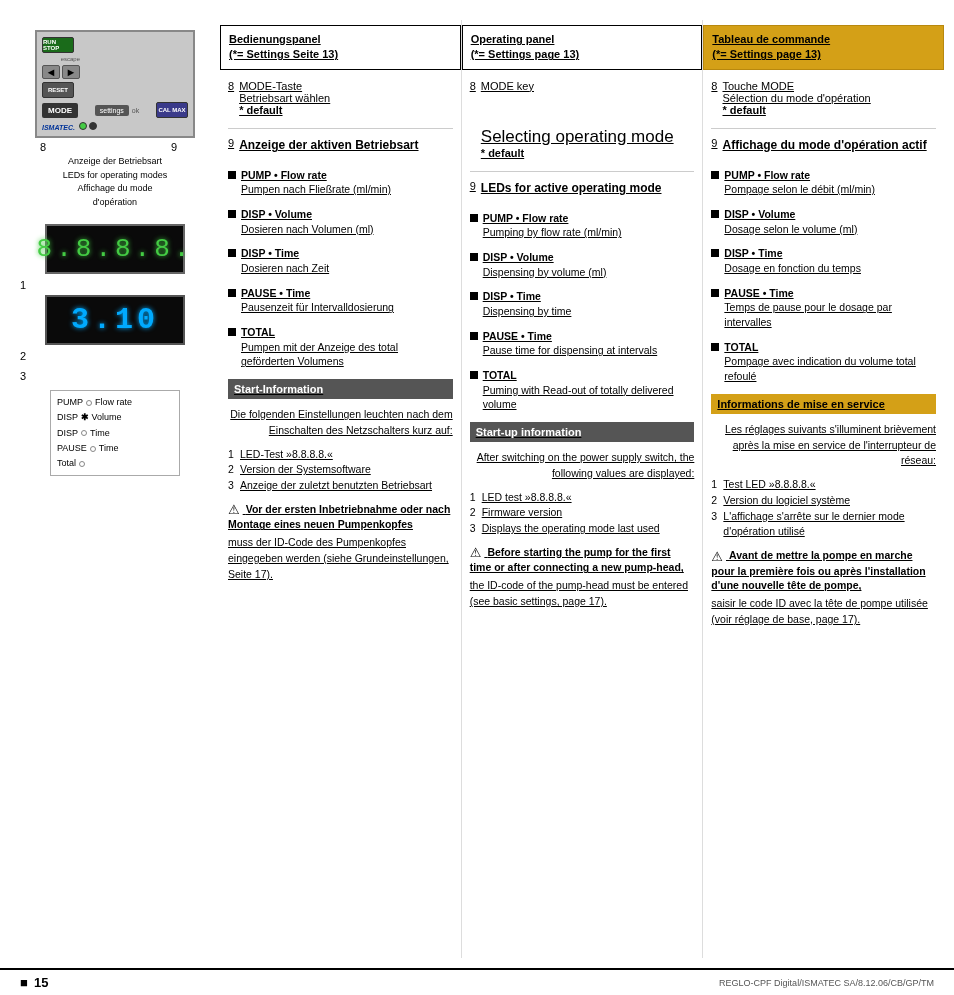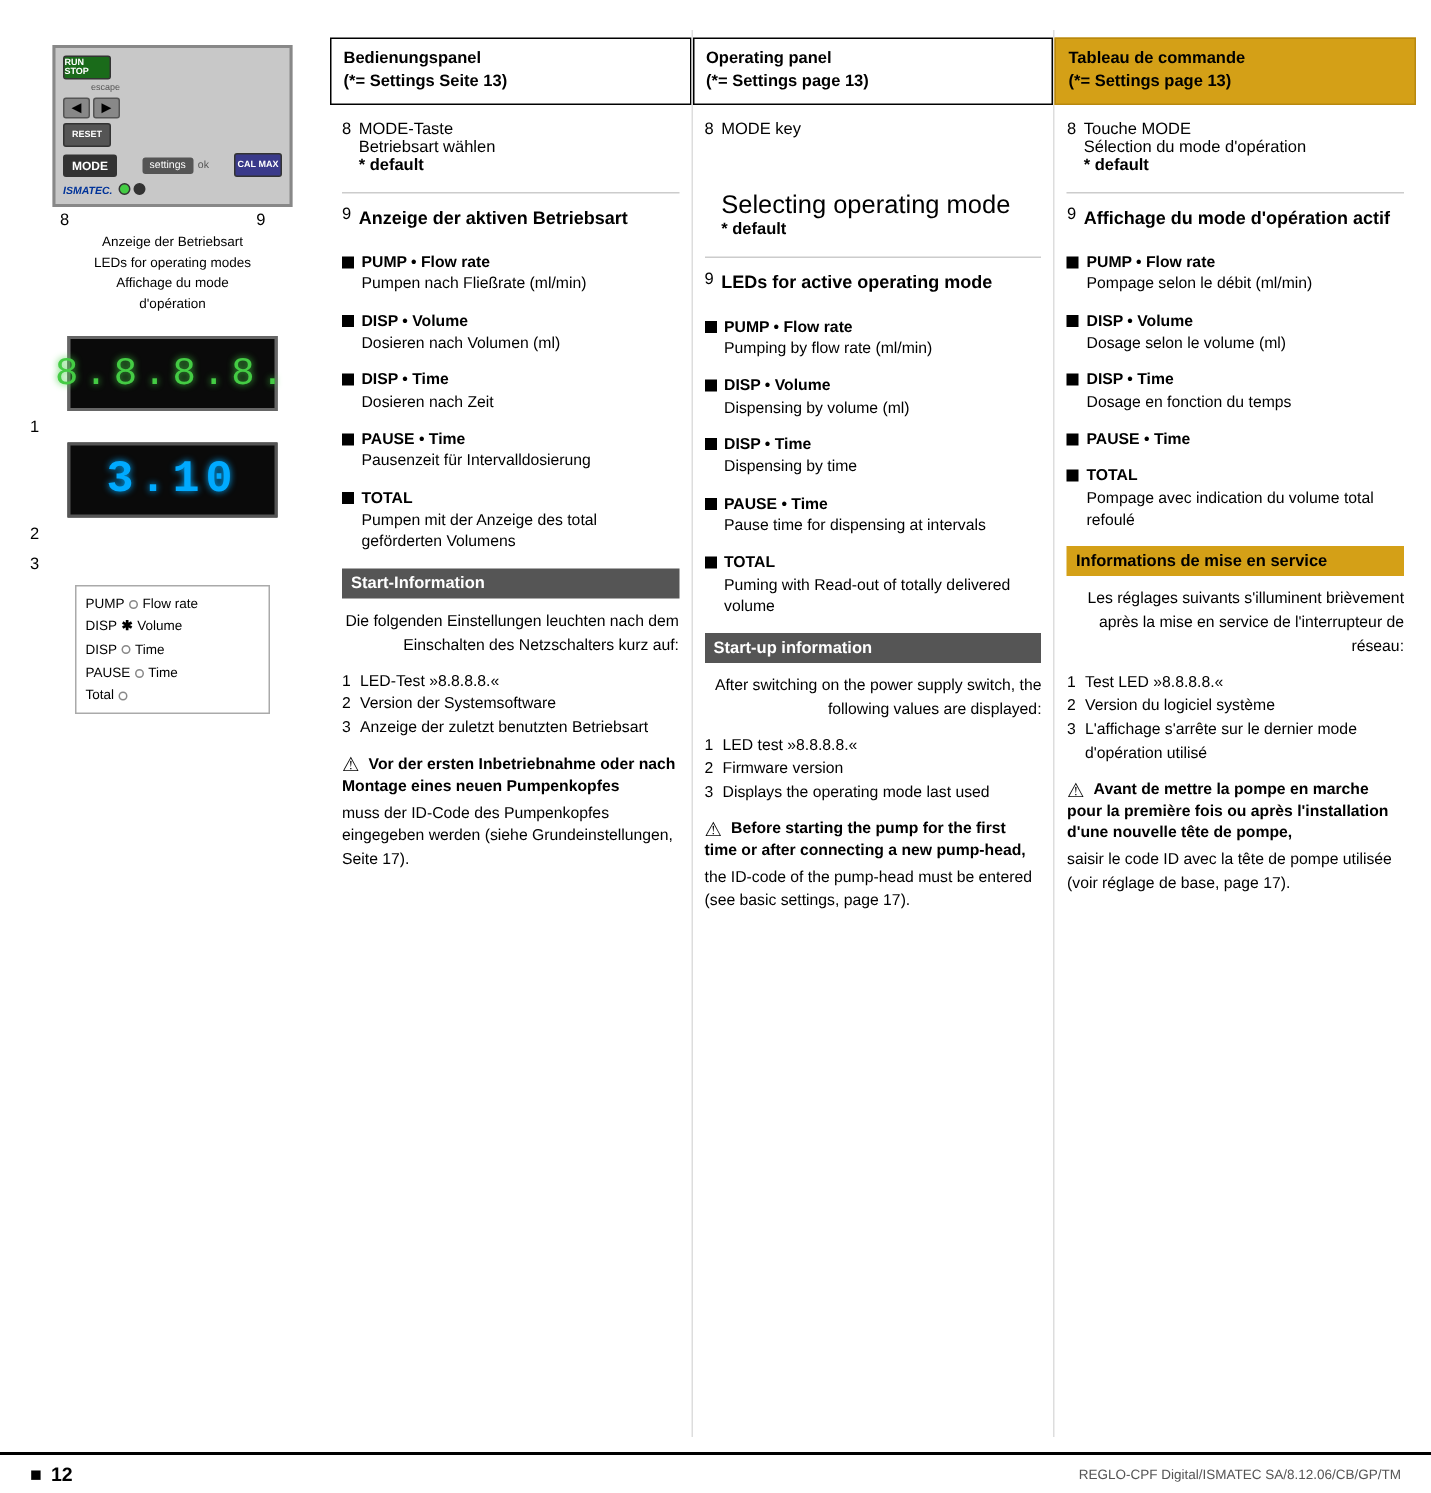--- a/index.html
+++ b/index.html
@@ -95,20 +95,21 @@
     .content-cols {
       flex: 1;
       display: flex;
       gap: 0;
     }
 
     .col {
       flex: 1;
       padding: 5px 8px;
       border-left: 1px solid #ddd;
+      text-decoration: underline;
     }
 
     .col:first-child {
       border-left: none;
     }
 
     .col-header {
       padding: 6px 8px;
       margin: 0 -8px 10px -8px;
       font-size: 11px;
@@ -708,20 +709,21 @@
             <div class="bullet-square"></div>
             <div>
               <span class="item-title">DISP • Time</span><br>
               <span class="item-desc">Dosage en fonction du temps</span>
             </div>
           </li>
           <li>
             <div class="bullet-square"></div>
             <div>
               <span class="item-title">PAUSE • Time</span><br>
+              <span class="item-desc">Temps de pause pour le dosage par intervalles</span>
             </div>
           </li>
           <li>
             <div class="bullet-square"></div>
             <div>
               <span class="item-title">TOTAL</span><br>
               <span class="item-desc">Pompage avec indication du volume total refoulé</span>
             </div>
           </li>
         </ul>
@@ -744,17 +746,17 @@
         </div>
       </div>
 
     </div>
 
   </div>
 
   <div class="footer">
     <div>
       <span style="font-size:13px; font-weight:bold; margin-right:3px;">■</span>
-      <span class="footer-page">12</span>
+      <span class="footer-page">15</span>
     </div>
     <div class="footer-ref">REGLO-CPF Digital/ISMATEC SA/8.12.06/CB/GP/TM</div>
   </div>
 </div>
 
 </body></html>

